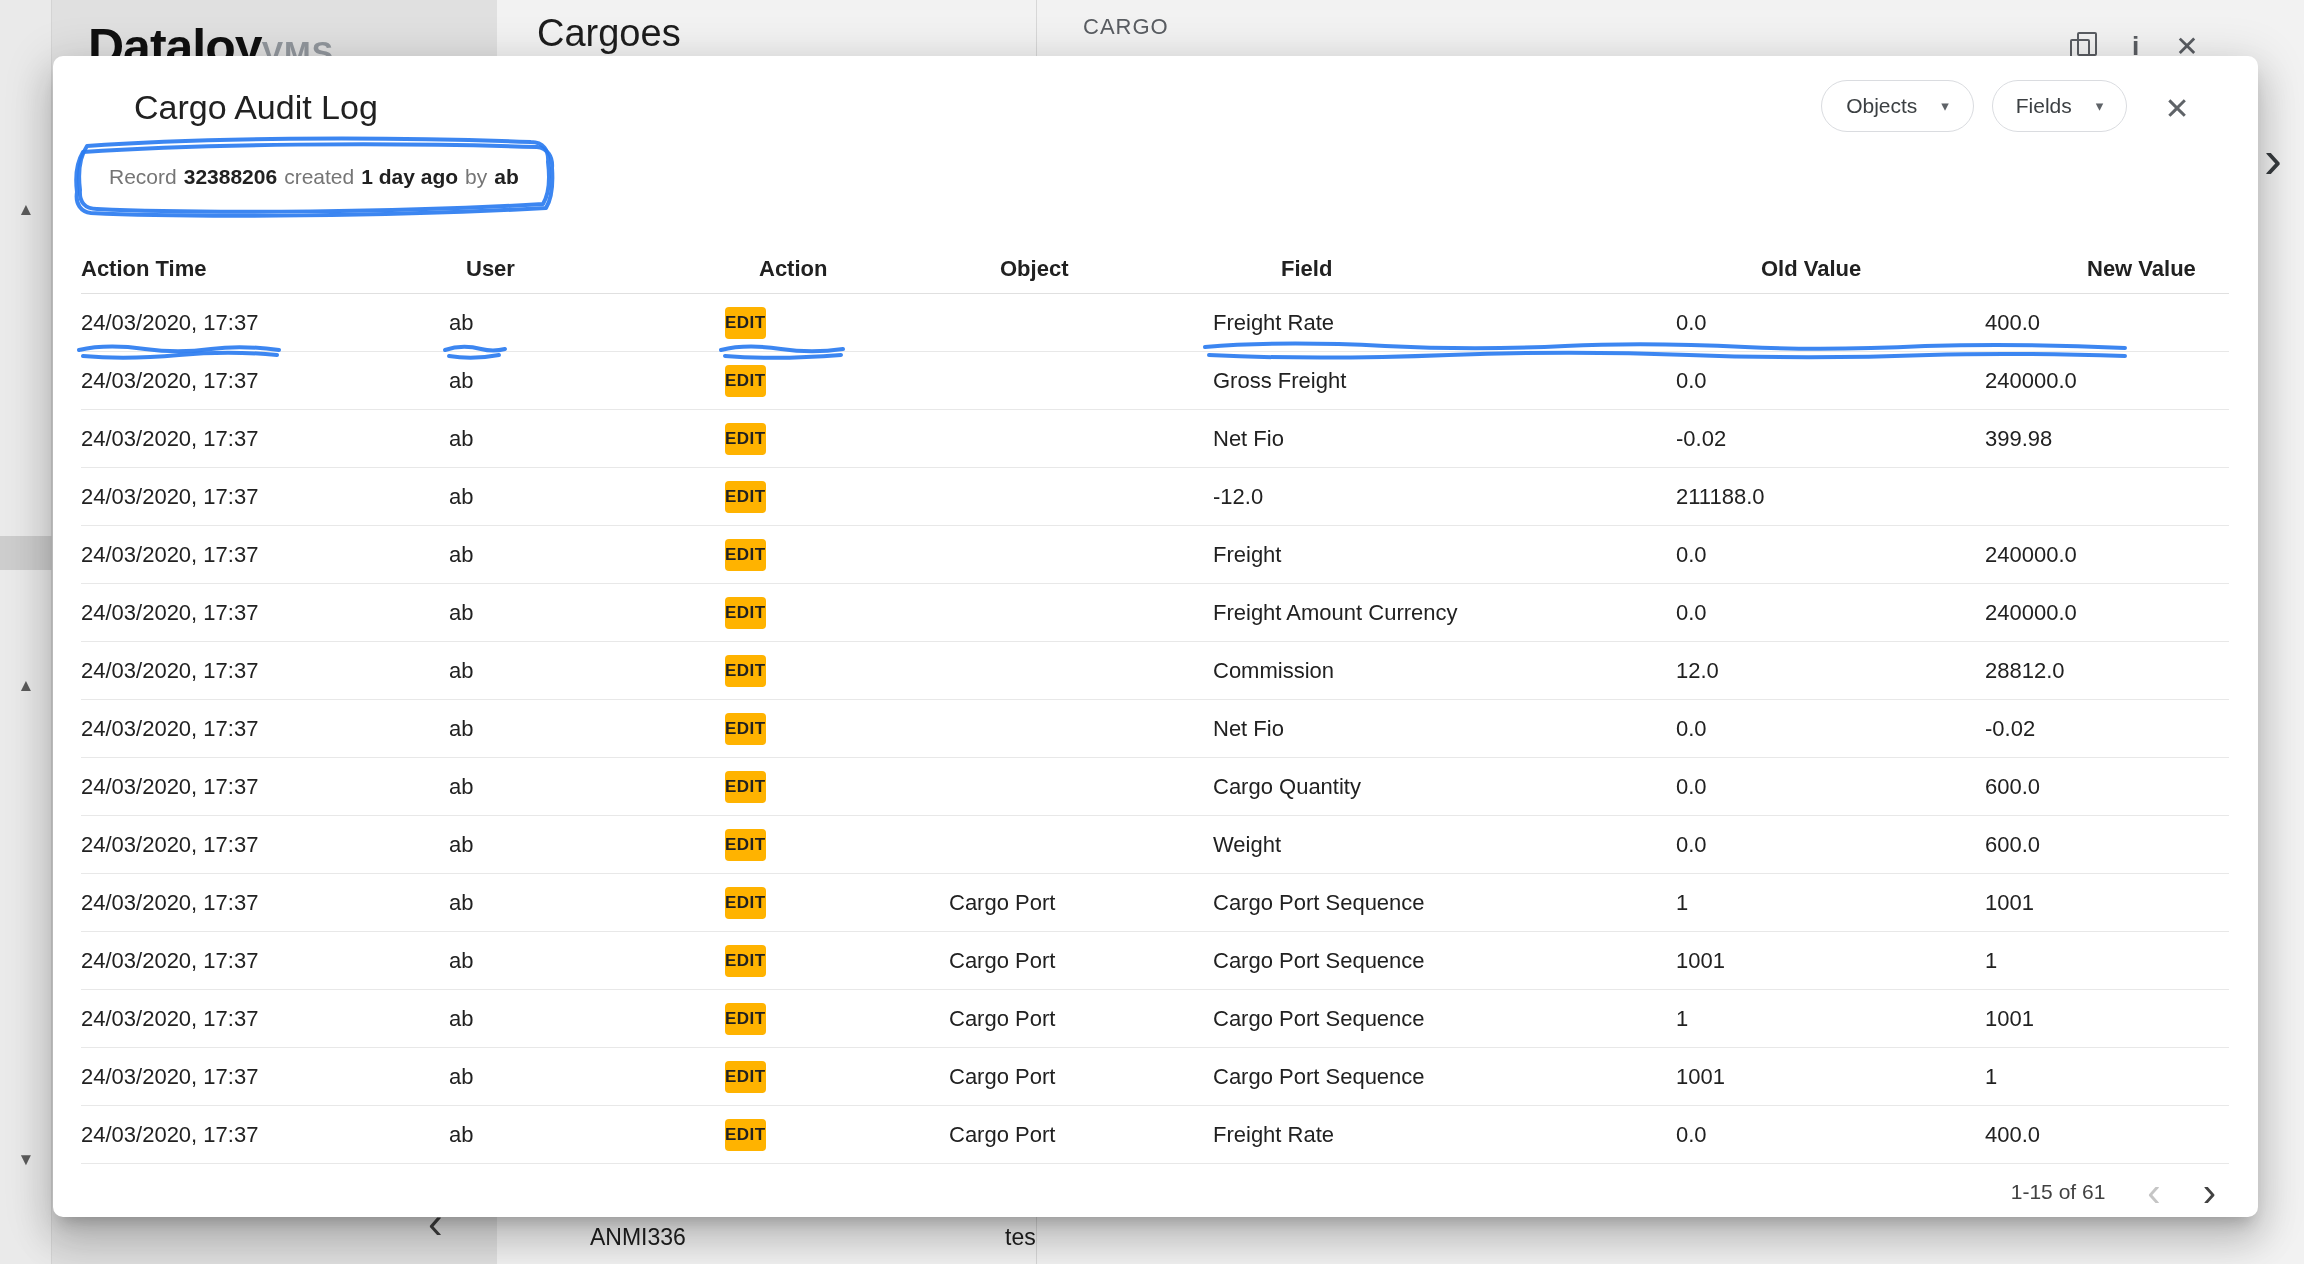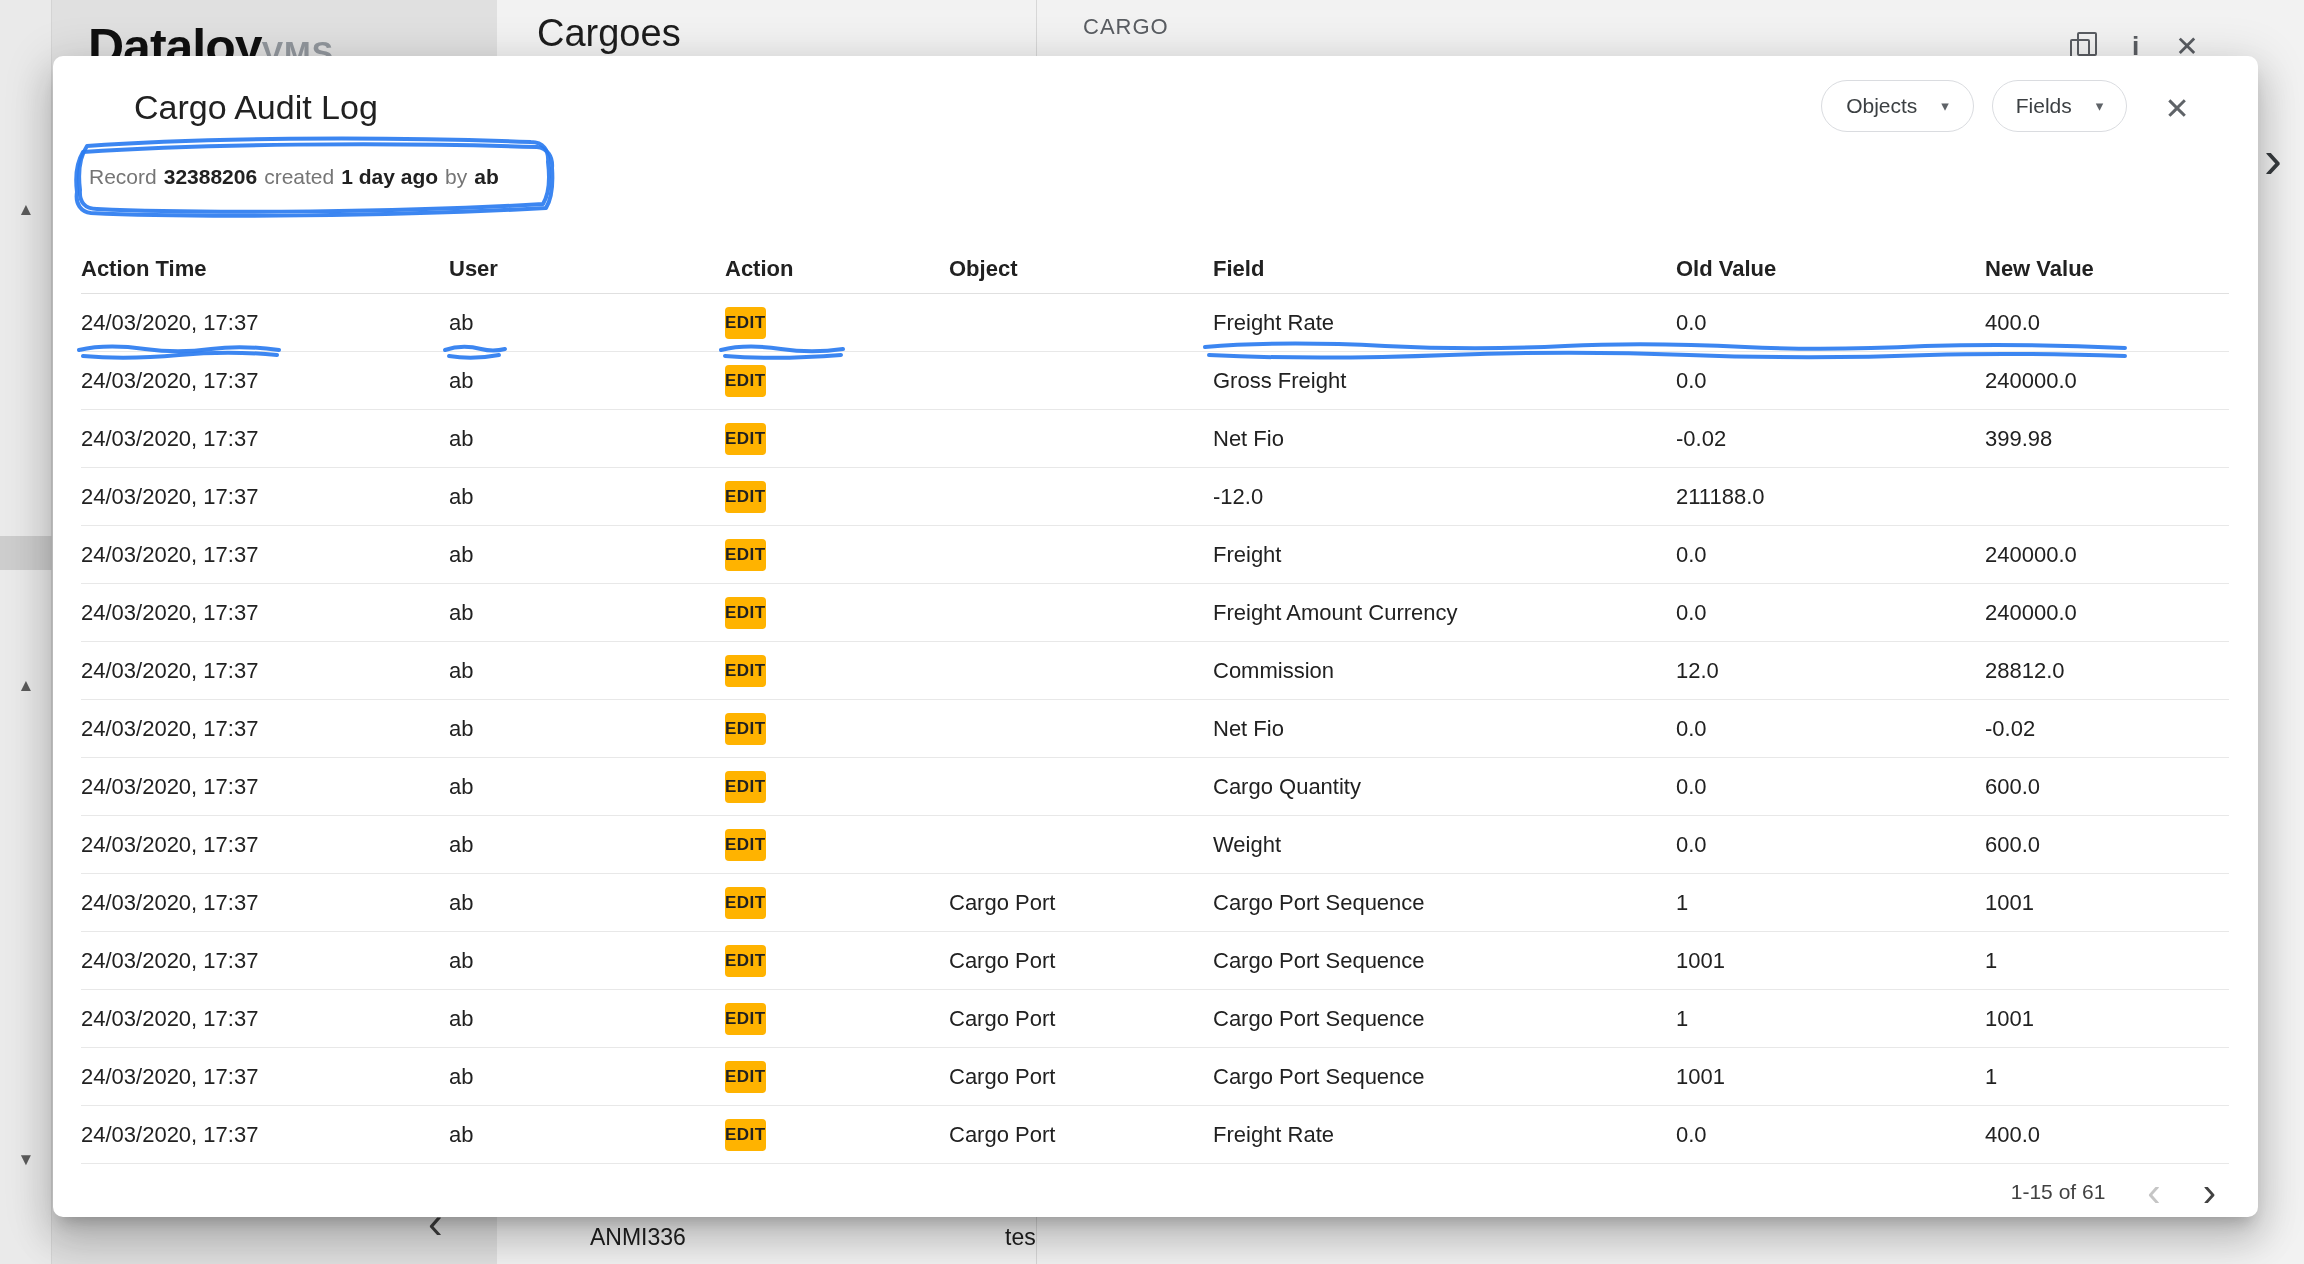--- a/index.html
+++ b/index.html
@@ -48,30 +48,30 @@
     display:flex; align-items:center; justify-content:center; gap:24px;
     font-size:21px; color:#3c4043; background:#fff; cursor:pointer;
   }
   .pill-objects { left:1768px; width:153px; }
   .pill-fields  { left:1939px; width:135px; }
   .pill .caret { font-size:15px; color:#5f6368; }
   .modal-close { position:absolute; left:2100px; top:28px; width:48px; height:48px; display:flex; align-items:center; justify-content:center; font-size:30px; color:#5f6368; cursor:pointer; }
 
   .record-banner {
     position:absolute; left:28px; top:88px; width:465px; height:65px;
-    display:flex; align-items:center; gap:7px; padding-left:8px;
+    display:flex; align-items:center; gap:7px; padding-left:28px;
     font-size:21px; white-space:nowrap;
   }
   .record-banner .muted { color:#757575; }
   .record-banner .strong { color:#212121; font-weight:700; }
 
   .audit-table { position:absolute; left:28px; top:188px; width:2148px; --cols:368px 276px 224px 264px 463px 309px 1fr; }
   .thead {
     display:grid; grid-template-columns:var(--cols); height:50px; align-items:center;
-    font-size:22px; font-weight:700; color:#212121; border-bottom:1px solid #e0e0e0;
+    font-size:22px; font-weight:700; color:#212121; border-bottom:1px solid #e0e0e0;gap:17px;
   }
   .tr {
     display:grid; grid-template-columns:var(--cols); height:58px; align-items:center;
     font-size:22px; color:#212121; border-bottom:1px solid #e8e8e8;
   }
   .td, .th { padding-right:12px; overflow:hidden; white-space:nowrap; }
   .badge {
     display:inline-block; background:#FFB300; color:#212121;
     font-size:17px; font-weight:700; letter-spacing:0.5px;
     padding:6px 0; border-radius:4px;

